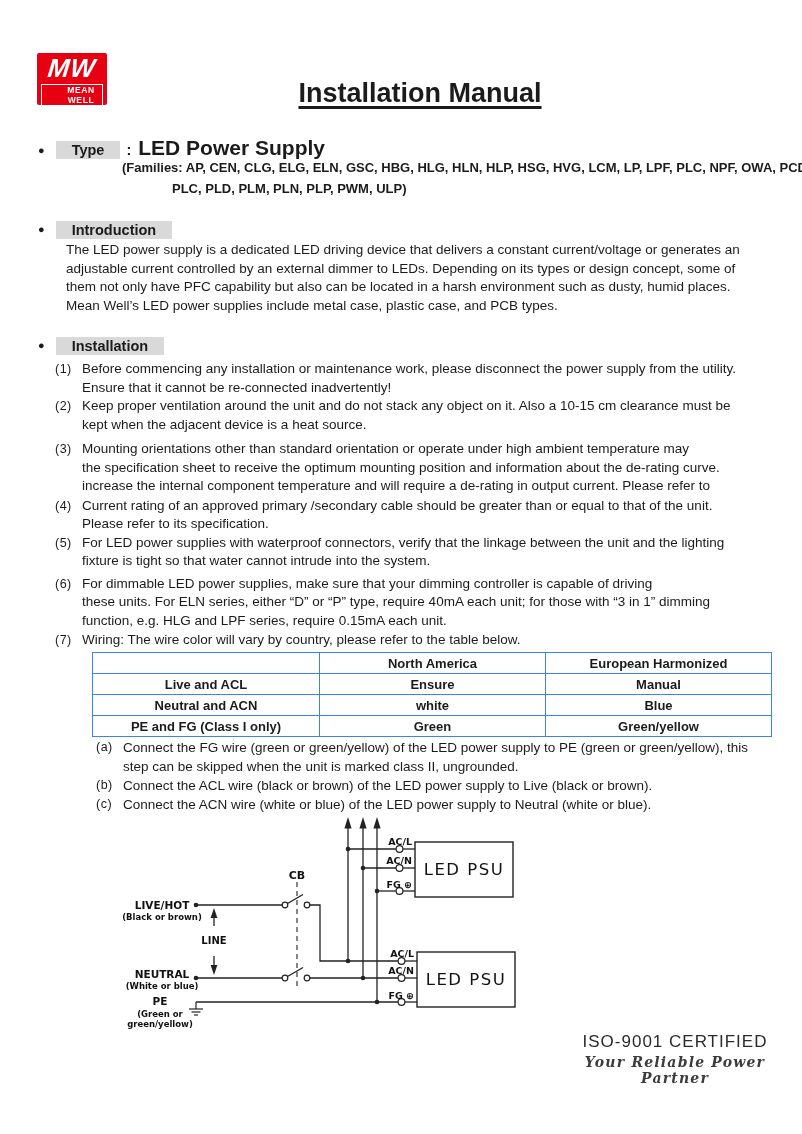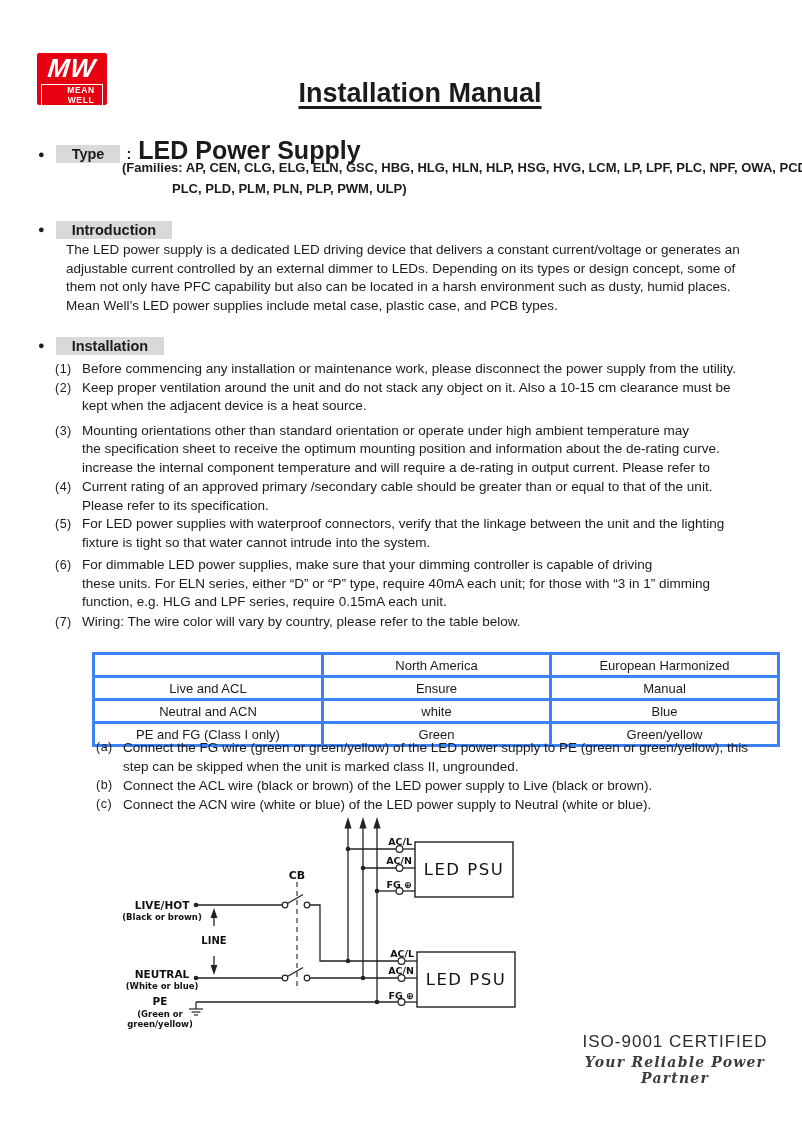--- a/index.html
+++ b/index.html
@@ -14,21 +14,21 @@
               font-size:8.5px;line-height:10px;text-align:center;letter-spacing:0.6px;padding-left:18px;}
   
   .title{left:210px;top:78px;width:420px;text-align:center;font-size:27px;font-weight:bold;
          text-decoration:underline;text-decoration-thickness:3px;text-underline-offset:4px;}
   
   .bullet{font-size:11px;margin-right:11px;position:relative;top:-1px;}
   .hl{background:#d9d9d9;padding:1px 16px;font-weight:bold;}
   .type-row{left:38px;top:136px;display:flex;align-items:baseline;}
   .type-label{font-size:14.5px;}
   .type-colon{font-weight:bold;font-size:14.5px;margin:0 7px 0 6px;}
-  .type-value{font-weight:bold;font-size:25px;}
+  .type-value{font-weight:bold;font-size:21px;}
   .fam{font-weight:bold;font-size:13px;white-space:nowrap;}
   .fam1{left:122px;top:160px;}
   .fam2{left:172px;top:181px;}
   .head-row{display:flex;align-items:center;}
   .head-row .hl{font-size:14.5px;}
   .intro-head{left:38px;top:221px;}
   .inst-head{left:38px;top:337px;}
   .para{left:66px;top:241px;}
   .ln{white-space:nowrap;font-size:13.5px;line-height:18.6px;}
   
@@ -36,21 +36,21 @@
   .item{display:flex;}
   .item .marker{width:27px;flex-shrink:0;font-size:12.5px;letter-spacing:0.5px;padding-top:2px;}
   .item .ln{line-height:18.5px;}
   .mt6{margin-top:6px;}.mt4{margin-top:4px;}.mt1{margin-top:1px;}
   
   .subitems{left:96px;top:738px;width:700px;}
   .subitems .ln{line-height:19px;}
   
   .wtable{left:92px;top:652px;}
   table{border-collapse:collapse;table-layout:fixed;width:676px;}
-  td{border:3px solid #3b82f6;height:20px;text-align:center;font-size:13px;padding:0;}
+  td{border:1px solid #3b82f6;height:20px;text-align:center;font-size:13px;padding:0;font-weight:bold;}
   
   .footer{left:550px;top:1032px;width:250px;text-align:center;}
   .iso{font-size:17px;color:#2b2b2b;letter-spacing:1px;}
   .slogan{font-family:"DejaVu Serif","Liberation Serif",serif;font-style:italic;font-weight:bold;
           font-size:14px;color:#3c3c3c;letter-spacing:1.2px;margin-top:2px;}
   
   .diagram{left:120px;top:815px;}
   .dg-txt{font-family:"DejaVu Sans",sans-serif;fill:#111;}
 </style>
 </head>
@@ -86,20 +86,21 @@
 <div class="abs head-row inst-head">
   <span class="bullet">●</span>
   <span class="hl">Installation</span>
 </div>
 
 <div class="abs items">
   <div class="item">
     <span class="marker">(1)</span>
     <div>
         <div class="ln">Before commencing any installation or maintenance work, please disconnect the power supply from the utility.</div>
+         <div class="ln">Ensure that it cannot be re-connected inadvertently!</div>
       </div>
   </div>
   <div class="item">
     <span class="marker">(2)</span>
     <div>
         <div class="ln">Keep proper ventilation around the unit and do not stack any object on it. Also a 10-15 cm clearance must be</div>
          <div class="ln">kept when the adjacent device is a heat source.</div>
       </div>
   </div>
   <div class="item mt6">

